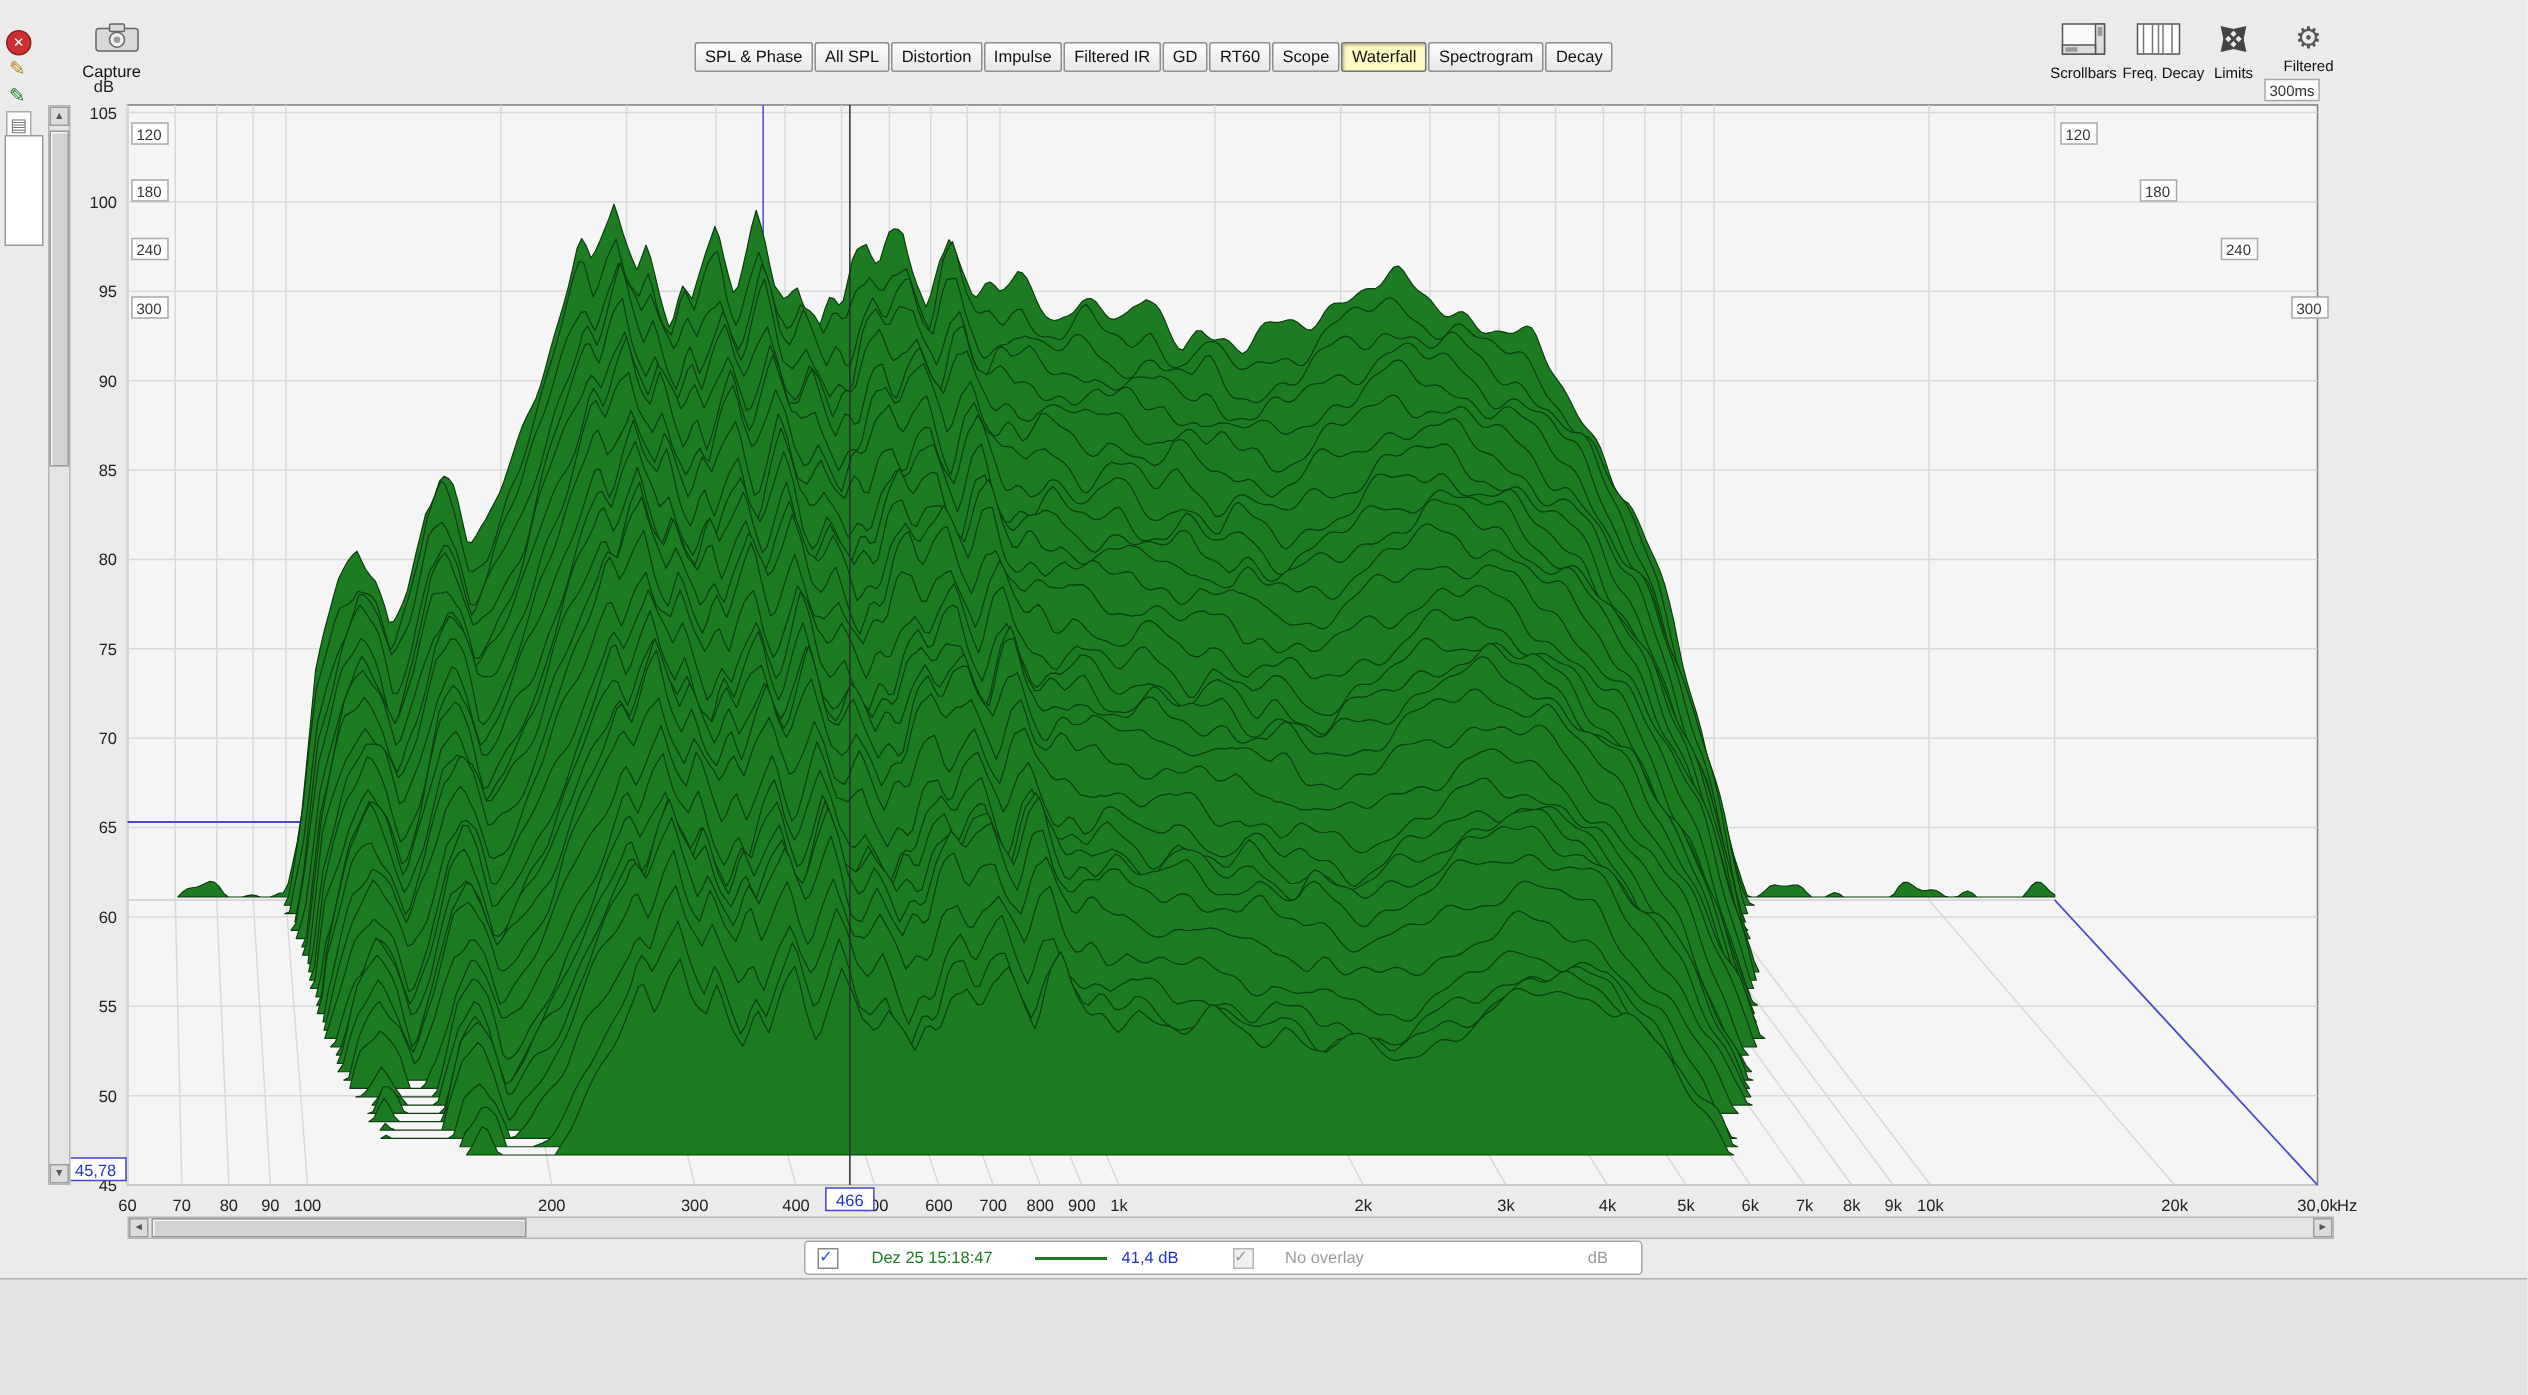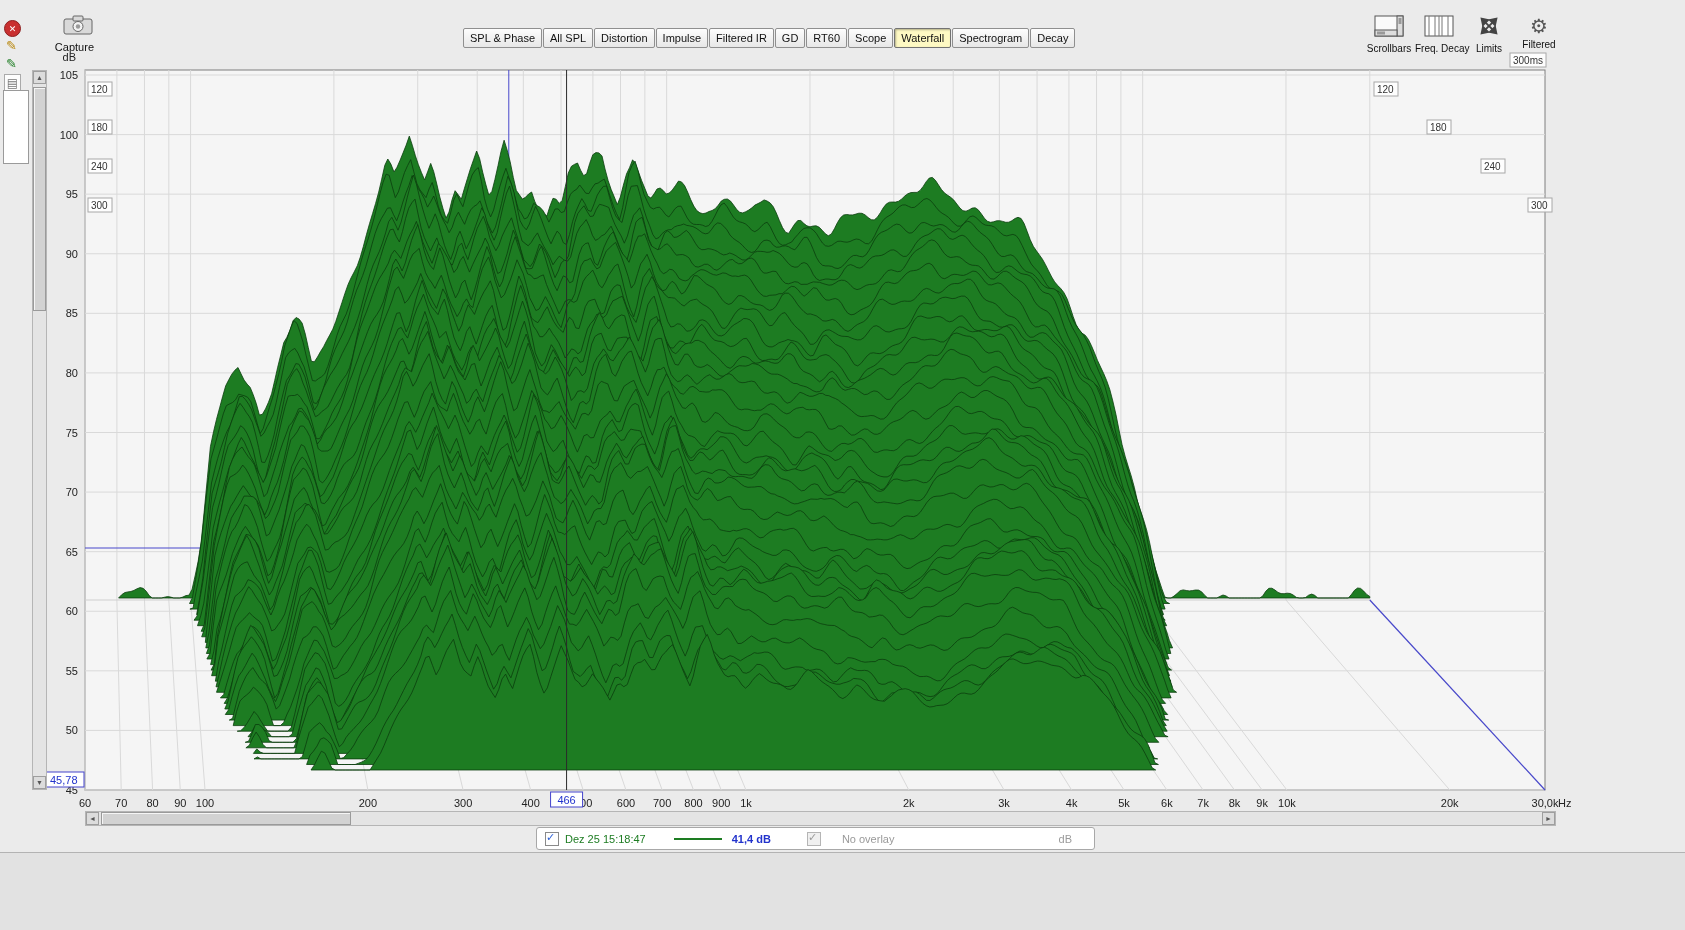--- a/index.html
+++ b/index.html
@@ -43,21 +43,21 @@
   .sb-thumb{position:absolute;background:#d2d2d2;border:1px solid #9a9a9a;box-shadow:inset 1px 1px 0 #f5f5f5;box-sizing:border-box}
 
   
   .legend{position:absolute;left:536px;top:827px;width:559px;height:23px;background:#fff;border:1px solid #a8a8a8;
           border-radius:3px;display:flex;align-items:center;font-size:11px;padding:0 8px;box-sizing:border-box}
   .cb{display:inline-block;width:12px;height:12px;border:1px solid #8a8a8a;background:#fff;position:relative;flex:none}
   .cb.checked::after{content:"✓";position:absolute;left:0;top:-2px;font-size:11px;color:#2b5fd9}
   .cb.disabled{border-color:#b5b5b5;background:#f0f0f0}
   .cb.disabled::after{color:#9a9a9a}
   .swatch{width:48px;height:0;border-top:2px solid #1d7c22;margin-left:28px;flex:none}
-  .meas-label{margin-left:6px;white-space:nowrap}
+  .meas-label{margin-left:22px;white-space:nowrap}
   .value-label{margin-left:10px;white-space:nowrap}
   .ov-label{margin-left:21px;color:#9a9a9a;white-space:nowrap}
   .ov-cb{margin-left:36px}
   .unit-label{margin-left:auto;margin-right:14px;color:#9a9a9a}
 
   .bottom-strip{position:absolute;left:0;top:852px;width:1685px;height:78px;background:#e2e2e2;border-top:1px solid #b3b3b3}
 </style>
 </head>
 <body>
 
@@ -311,19 +311,19 @@
 <div class="hscroll">
   <div class="sb-btn" style="left:0">◄</div>
   <div class="sb-thumb" style="top:0;height:13px;left:15px;width:250px"></div>
   <div class="sb-btn" style="right:0">►</div>
 </div>
 
 <div class="legend">
   <span class="cb checked" id="meas-cb"></span>
   <span class="meas-label" id="meas-label" style="color: rgb(29, 124, 34);">Dez 25 15:18:47</span>
   <span class="swatch" id="meas-swatch" style="border-top-color: rgb(29, 124, 34);"></span>
-  <span class="value-label" id="level-value" style="color: rgb(34, 51, 204); font-weight: bold;">41,4 dB</span>
+  <span class="value-label" id="level-value" style="color: rgb(34, 51, 204);">41,4 dB</span>
   <span class="cb ov-cb disabled checked" id="overlay-cb"></span>
   <span class="ov-label">No overlay</span>
   <span class="unit-label">dB</span>
 </div>
 
 <div class="bottom-strip"></div>
 
 </body></html>

